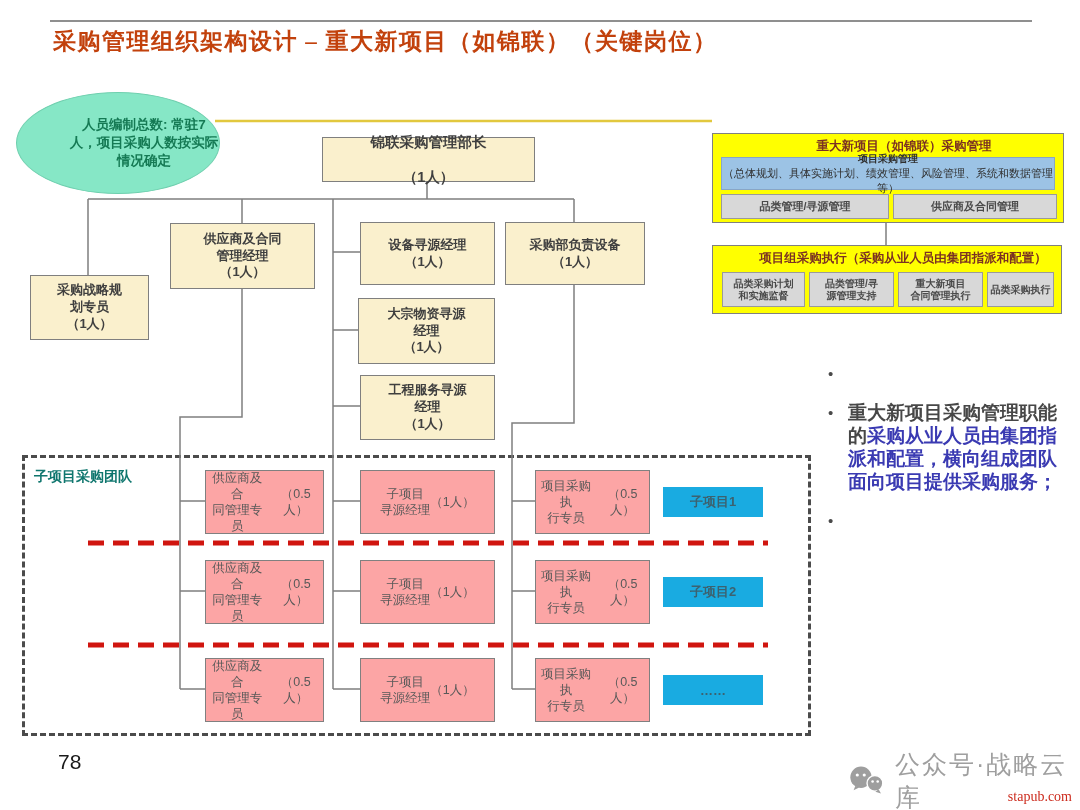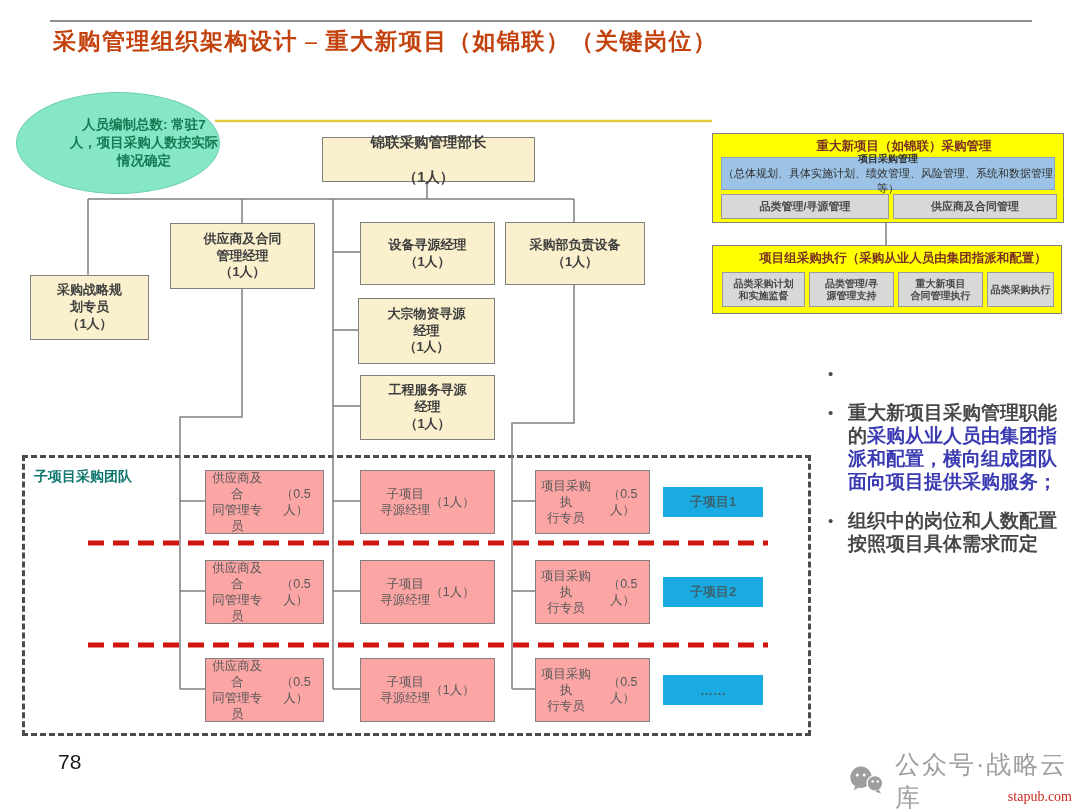--- a/index.html
+++ b/index.html
@@ -206,23 +206,20 @@
       <span class="bullet">•</span>
     </div>
     <div class="note">
       <span class="bullet">•</span>
       <span class="body">
         <span class="seg" data-color="dark">重大新项目采购管理职能的</span><span class="seg" data-color="blue">采购从业人员由集团指派和配置，横向组成团队面向项目提供采购服务；</span>
       </span>
     </div>
     <div class="note">
       <span class="bullet">•</span>
-      <span class="body">
-        <span class="seg" data-color="dark">组织中的岗位和人数配置按照项目具体需求而定</span>
-      </span>
     </div>
   </div>
 
   <div class="page-num">78</div>
   <div class="wechat">
     <svg width="42" height="34" viewBox="0 0 42 34">
       <circle cx="14" cy="13" r="11.5" fill="#9e9e9e"></circle>
       <path d="M8 22 L6 27 L12 24 Z" fill="#9e9e9e"></path>
       <circle cx="10" cy="10.5" r="1.7" fill="#ffffff"></circle>
       <circle cx="17.5" cy="10.5" r="1.7" fill="#ffffff"></circle>

